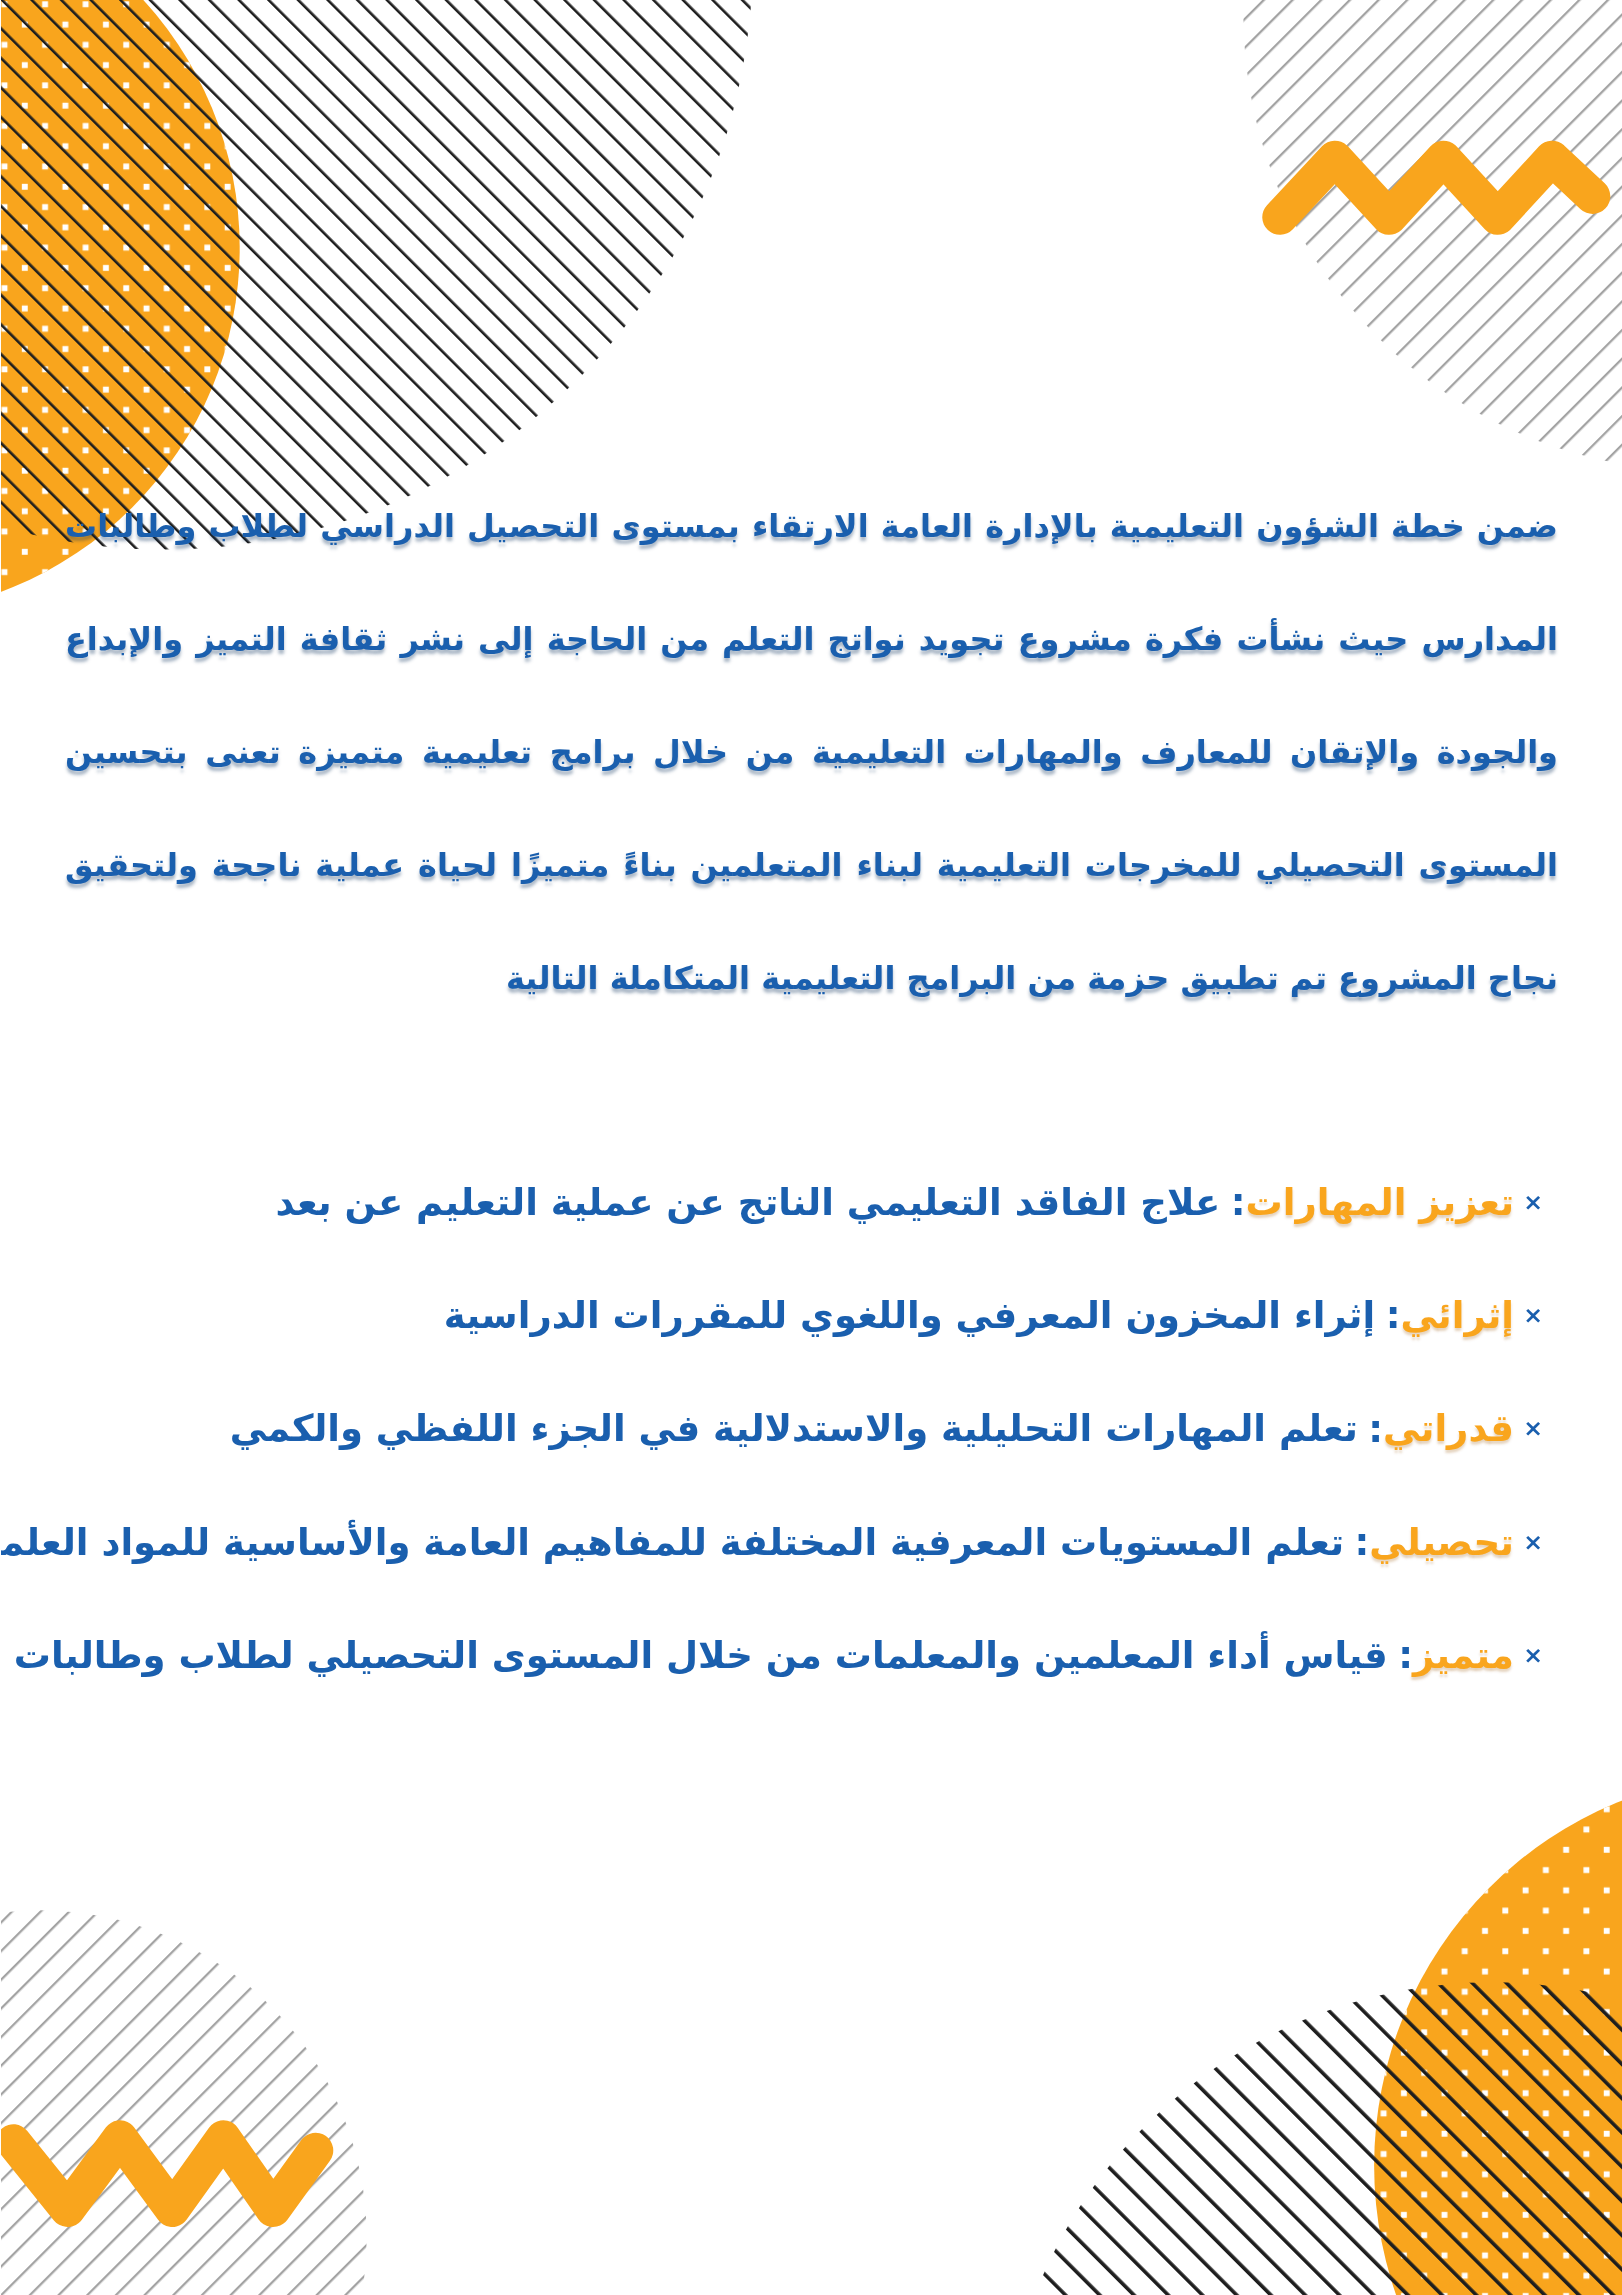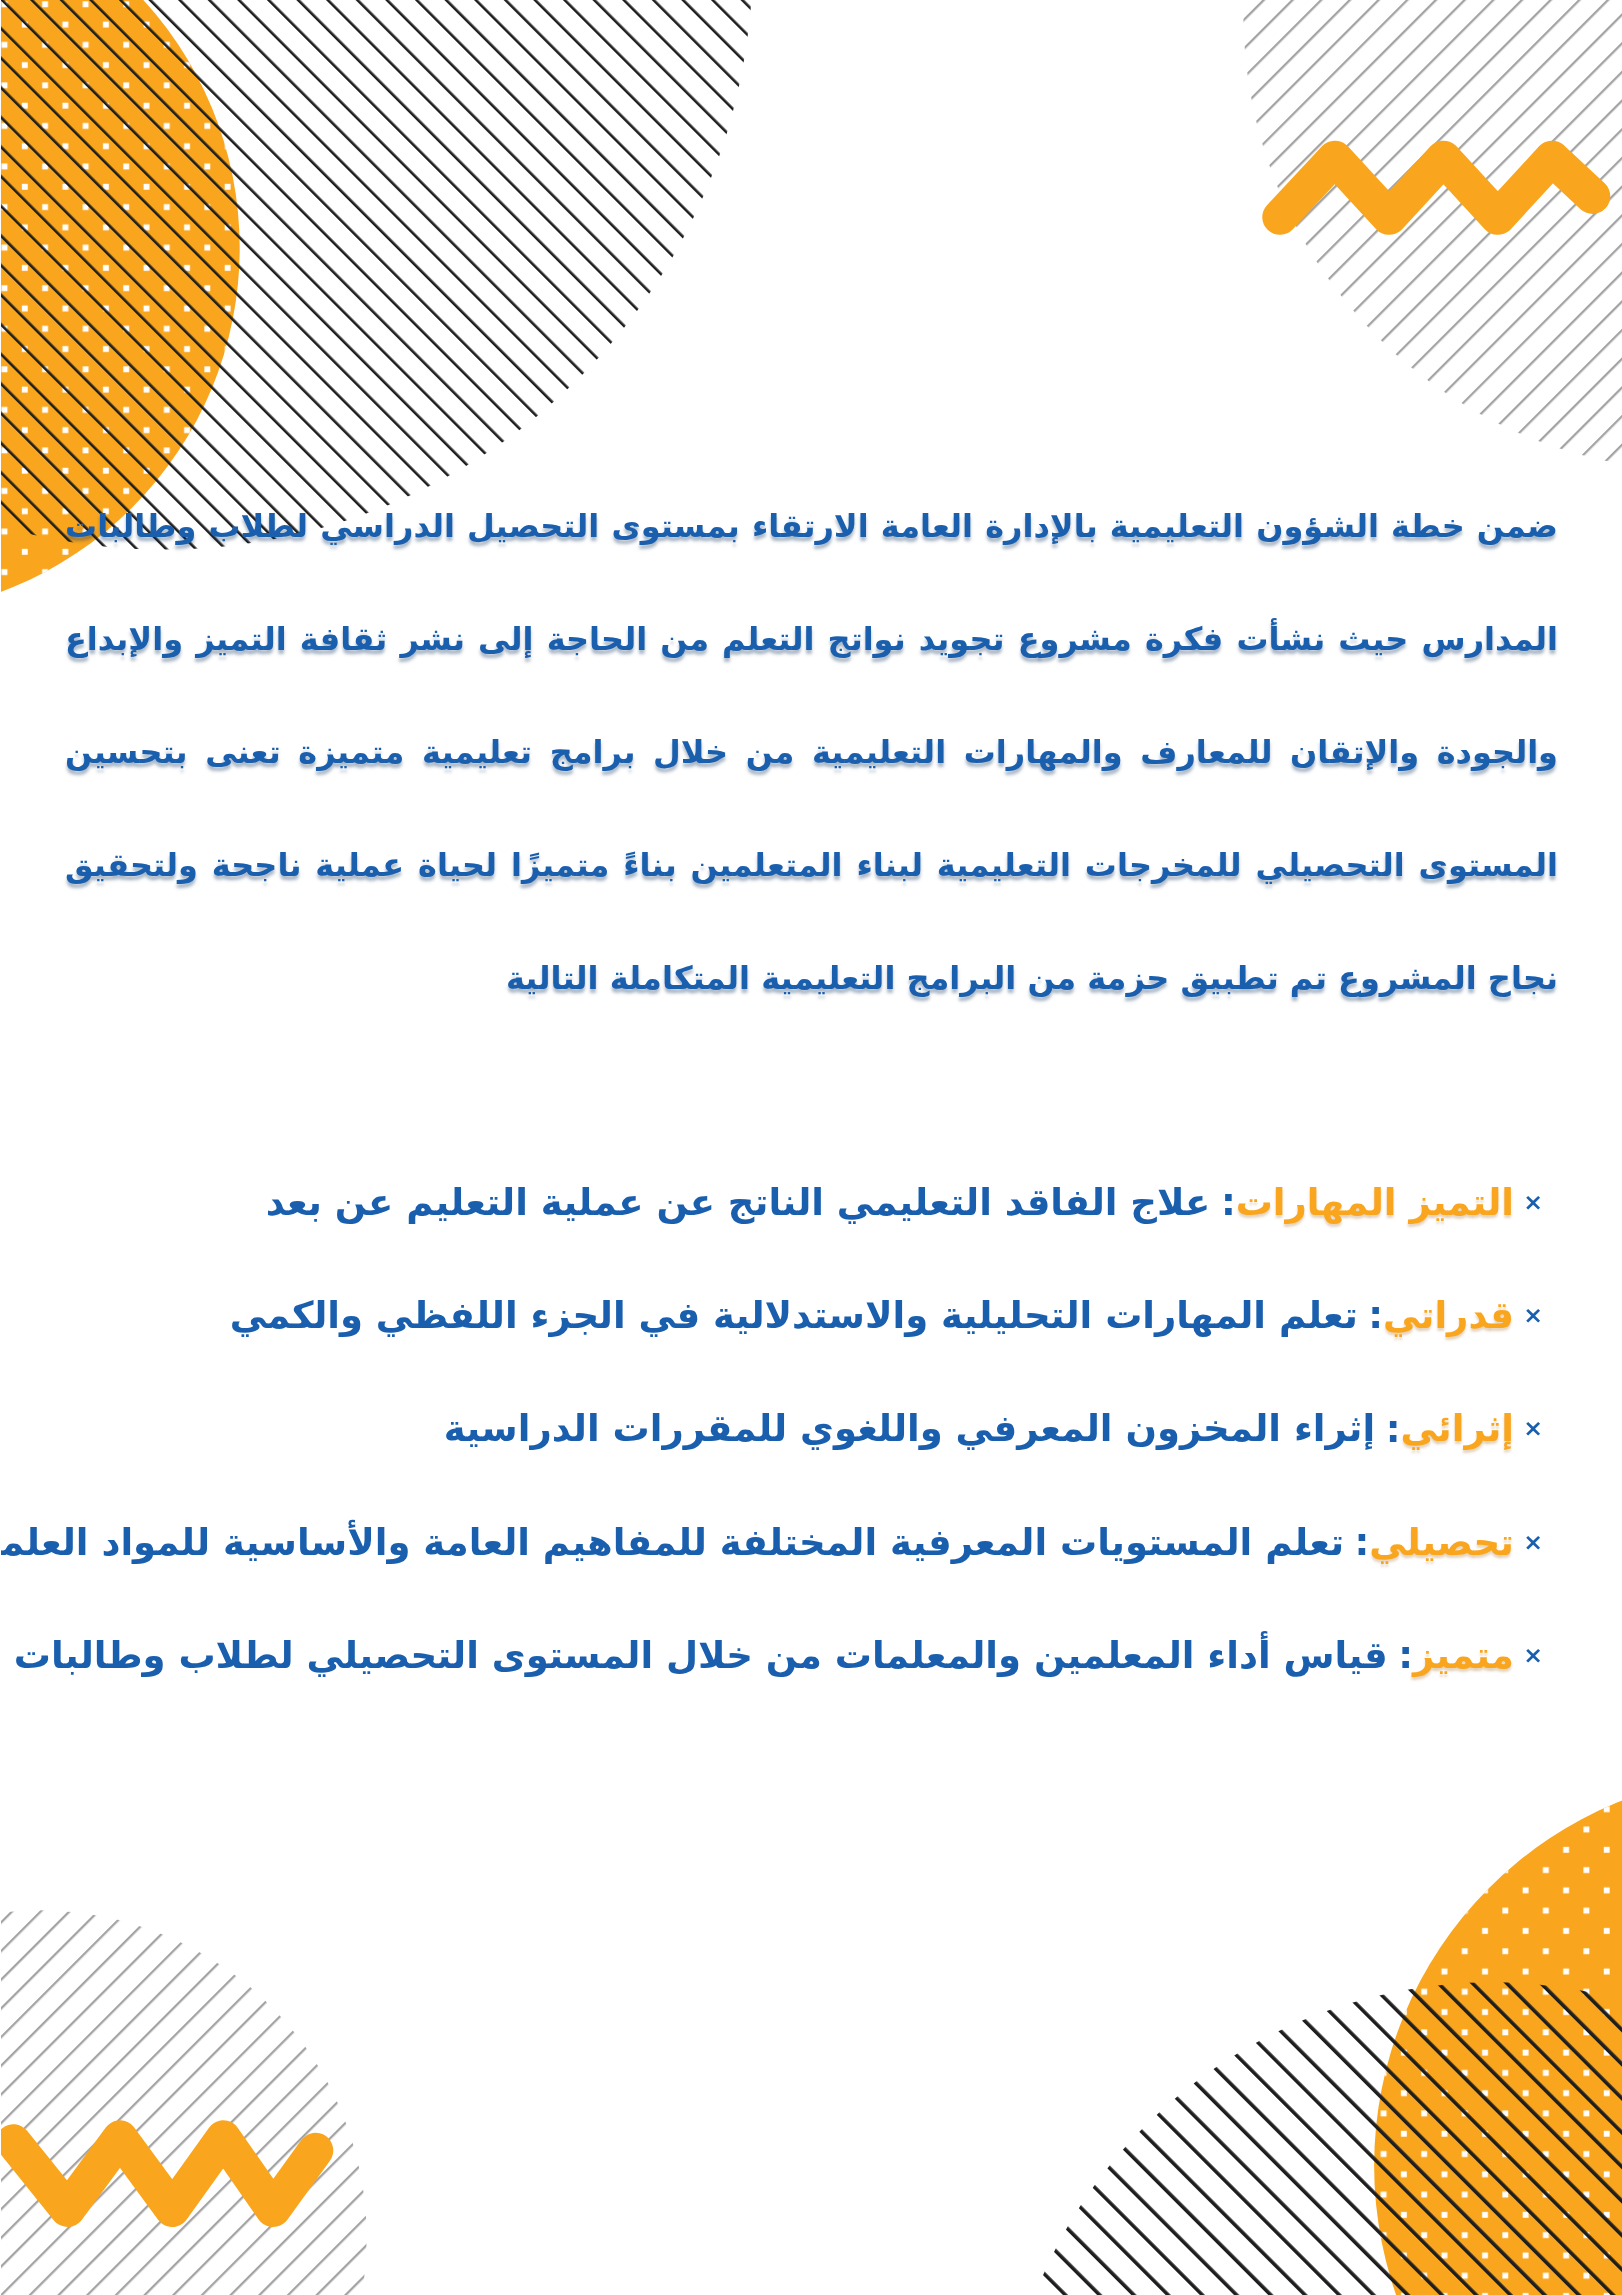--- a/index.html
+++ b/index.html
@@ -98,27 +98,27 @@
     <circle cx="2280" cy="3780" r="750" fill="url(#p-hatch-dark-thick)"></circle>
   </g>
 </svg>
 
 <main class="content">
 
   <p class="paragraph">ضمن خطة الشؤون التعليمية بالإدارة العامة الارتقاء بمستوى التحصيل الدراسي لطلاب وطالبات المدارس حيث نشأت فكرة مشروع تجويد نواتج التعلم من الحاجة إلى نشر ثقافة التميز والإبداع والجودة والإتقان للمعارف والمهارات التعليمية من خلال برامج تعليمية متميزة تعنى بتحسين المستوى التحصيلي للمخرجات التعليمية لبناء المتعلمين بناءً متميزًا لحياة عملية ناجحة ولتحقيق نجاح المشروع تم تطبيق حزمة من البرامج التعليمية المتكاملة التالية</p>
 
   <ul class="bullet-list">
     <li>
-      <span class="bullet-marker">×</span><span class="bullet-keyword">التميز المهارات</span><span class="bullet-sep">:</span><span class="bullet-text">علاج الفاقد التعليمي الناتج عن عملية التعليم عن بعد</span>
+      <span class="bullet-marker">×</span><span class="bullet-keyword">تعزيز المهارات</span><span class="bullet-sep">:</span><span class="bullet-text">علاج الفاقد التعليمي الناتج عن عملية التعليم عن بعد</span>
+    </li>
+    <li>
+      <span class="bullet-marker">×</span><span class="bullet-keyword">إثرائي</span><span class="bullet-sep">:</span><span class="bullet-text">إثراء المخزون المعرفي واللغوي للمقررات الدراسية</span>
     </li>
     <li>
       <span class="bullet-marker">×</span><span class="bullet-keyword">قدراتي</span><span class="bullet-sep">:</span><span class="bullet-text">تعلم المهارات التحليلية والاستدلالية في الجزء اللفظي والكمي</span>
-    </li>
-    <li>
-      <span class="bullet-marker">×</span><span class="bullet-keyword">إثرائي</span><span class="bullet-sep">:</span><span class="bullet-text">إثراء المخزون المعرفي واللغوي للمقررات الدراسية</span>
     </li>
     <li>
       <span class="bullet-marker">×</span><span class="bullet-keyword">تحصيلي</span><span class="bullet-sep">:</span><span class="bullet-text">تعلم المستويات المعرفية المختلفة للمفاهيم العامة والأساسية للمواد العلمية</span>
     </li>
     <li>
       <span class="bullet-marker">×</span><span class="bullet-keyword">متميز</span><span class="bullet-sep">:</span><span class="bullet-text">قياس أداء المعلمين والمعلمات من خلال المستوى التحصيلي لطلاب وطالبات المدارس</span>
     </li>
   </ul>
 
 </main>

